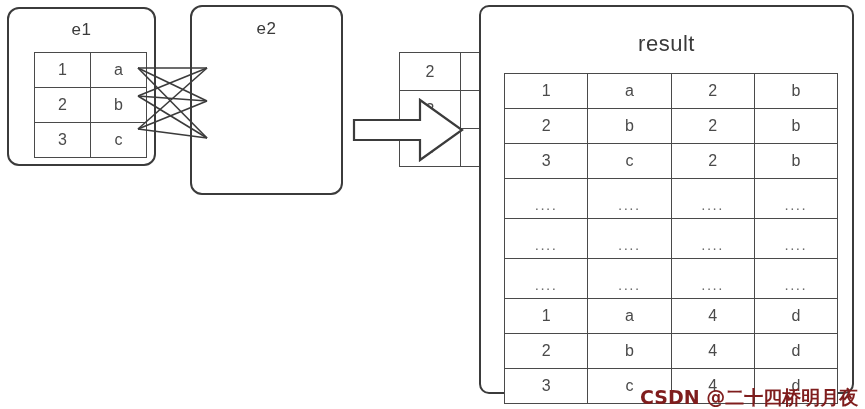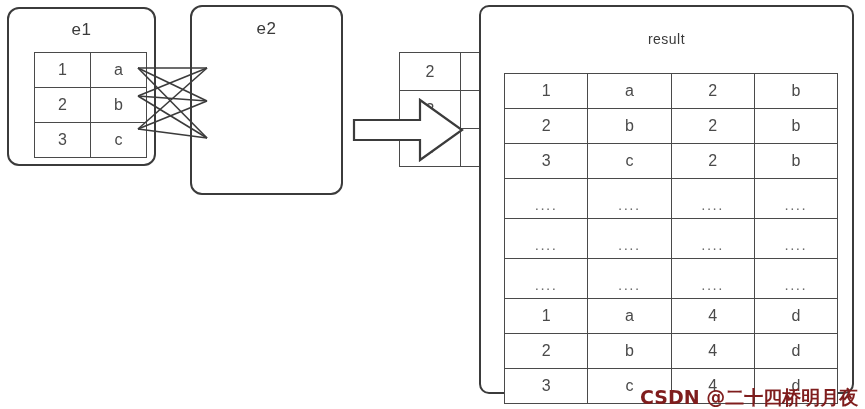--- a/index.html
+++ b/index.html
@@ -41,21 +41,21 @@
   .entity-title {
     position: absolute;
     width: 100%;
     text-align: center;
     font-size: 17px;
     letter-spacing: .5px;
     color: #3a3a3a;
   }
   #e1-title { top: 11px; }
   #e2-title { top: 12px; }
-  #result-title { top: 24px; font-size: 14px; text-align: center; }
+  #result-title { top: 24px; font-size: 22px; text-align: center; }
 
   
   .mini-table {
     position: absolute;
     border-collapse: collapse;
     box-sizing: border-box;
     background: #fff;
   }
   .mini-table td {
     border: 1.6px solid #4a4a4a;

